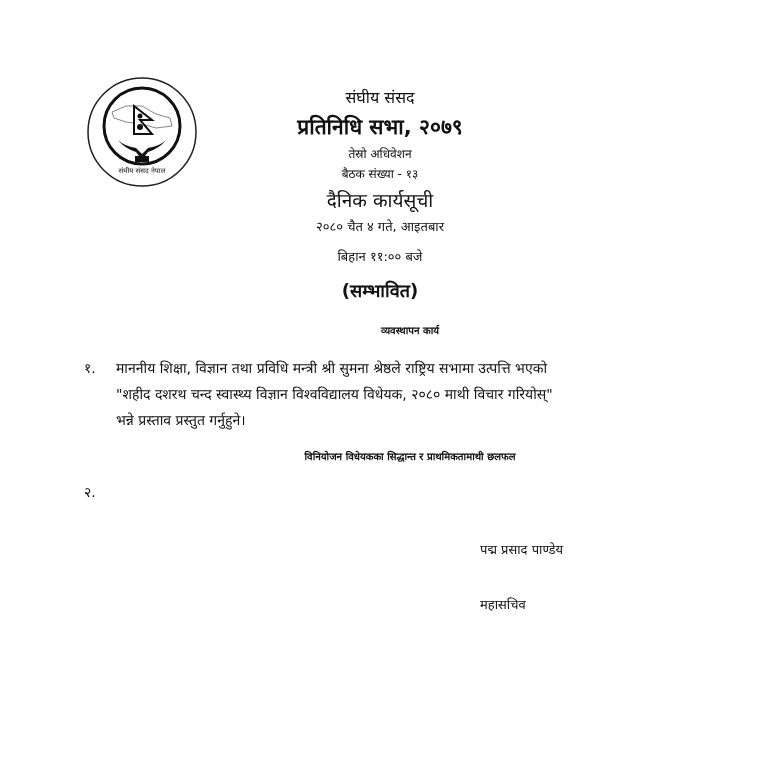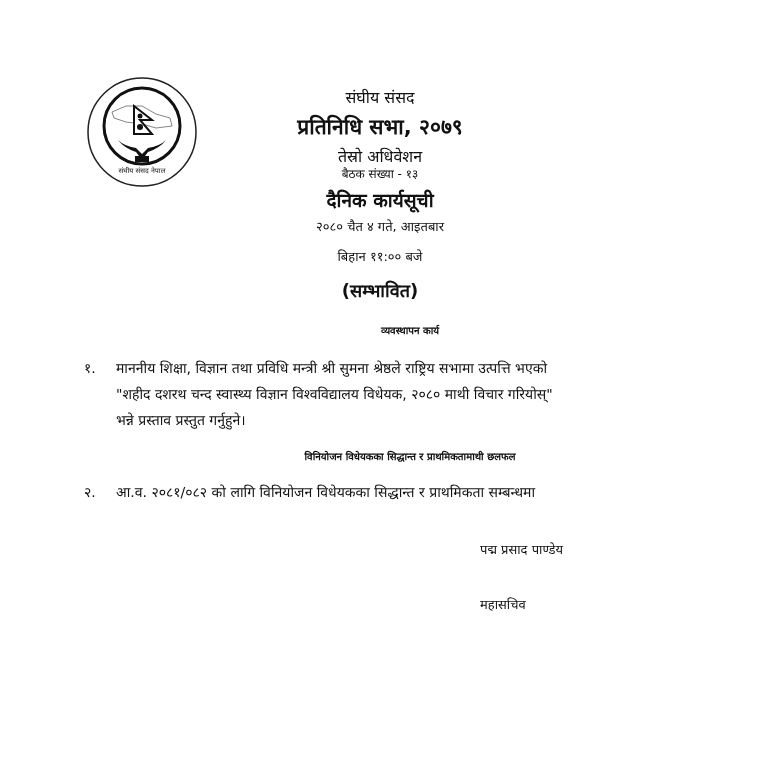--- a/index.html
+++ b/index.html
@@ -24,23 +24,23 @@
     }
     .center-line {
       position: absolute;
       left: 230px;
       width: 300px;
       text-align: center;
       white-space: nowrap;
     }
     .l-sangh { top: 86px; font-size: 16px; }
     .l-pratinidhi { top: 112px; font-size: 21px; font-weight: bold; }
-    .l-adhiveshan { top: 145px; font-size: 16px; }
+    .l-adhiveshan { top: 145px; font-size: 12px; }
     .l-baithak { top: 165px; font-size: 12px; }
-    .l-dainik { top: 187px; font-size: 19px; font-weight: bold; }
+    .l-dainik { top: 187px; font-size: 19px; font-weight: normal; }
     .l-date { top: 217px; font-size: 13px; }
     .l-time { top: 247px; font-size: 13px; }
     .l-sambhavit { top: 278px; font-size: 18px; font-weight: bold; }
 
     .section-head {
       position: absolute;
       left: 200px;
       width: 420px;
       text-align: center;
       font-size: 10px;
@@ -127,18 +127,17 @@
     <span>माननीय शिक्षा, विज्ञान तथा प्रविधि मन्त्री श्री सुमना श्रेष्ठले राष्ट्रिय सभामा उत्पत्ति भएको</span>
     <span>"शहीद दशरथ चन्द स्वास्थ्य विज्ञान विश्वविद्यालय विधेयक, २०८० माथी विचार गरियोस्"</span>
     <span>भन्ने प्रस्ताव प्रस्तुत गर्नुहुने।</span>
   </div>
 </div>
 
 <div class="section-head sec2">विनियोजन विधेयकका सिद्धान्त र प्राथमिकतामाथी छलफल</div>
 <div class="item item2">
   <div class="item-num">२.</div>
   <div class="item-body">
-    <span>आ.व. २०८१/०८२ को लागि विनियोजन विधेयकका सिद्धान्त र प्राथमिकता सम्बन्धमा</span>
   </div>
 </div>
 
 <div class="sig sig-name">पद्म प्रसाद पाण्डेय</div>
 <div class="sig sig-title">महासचिव</div>
 
 </body></html>

